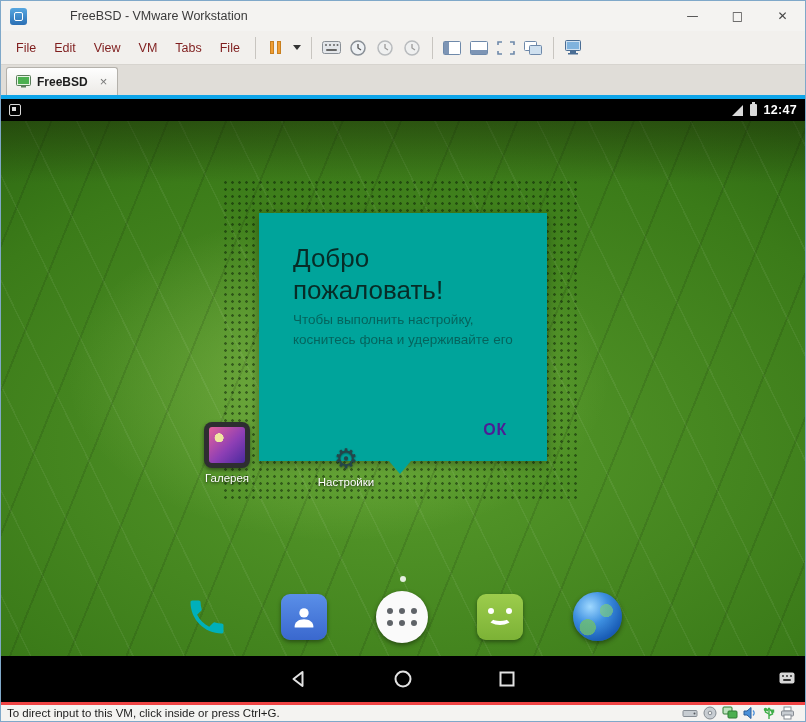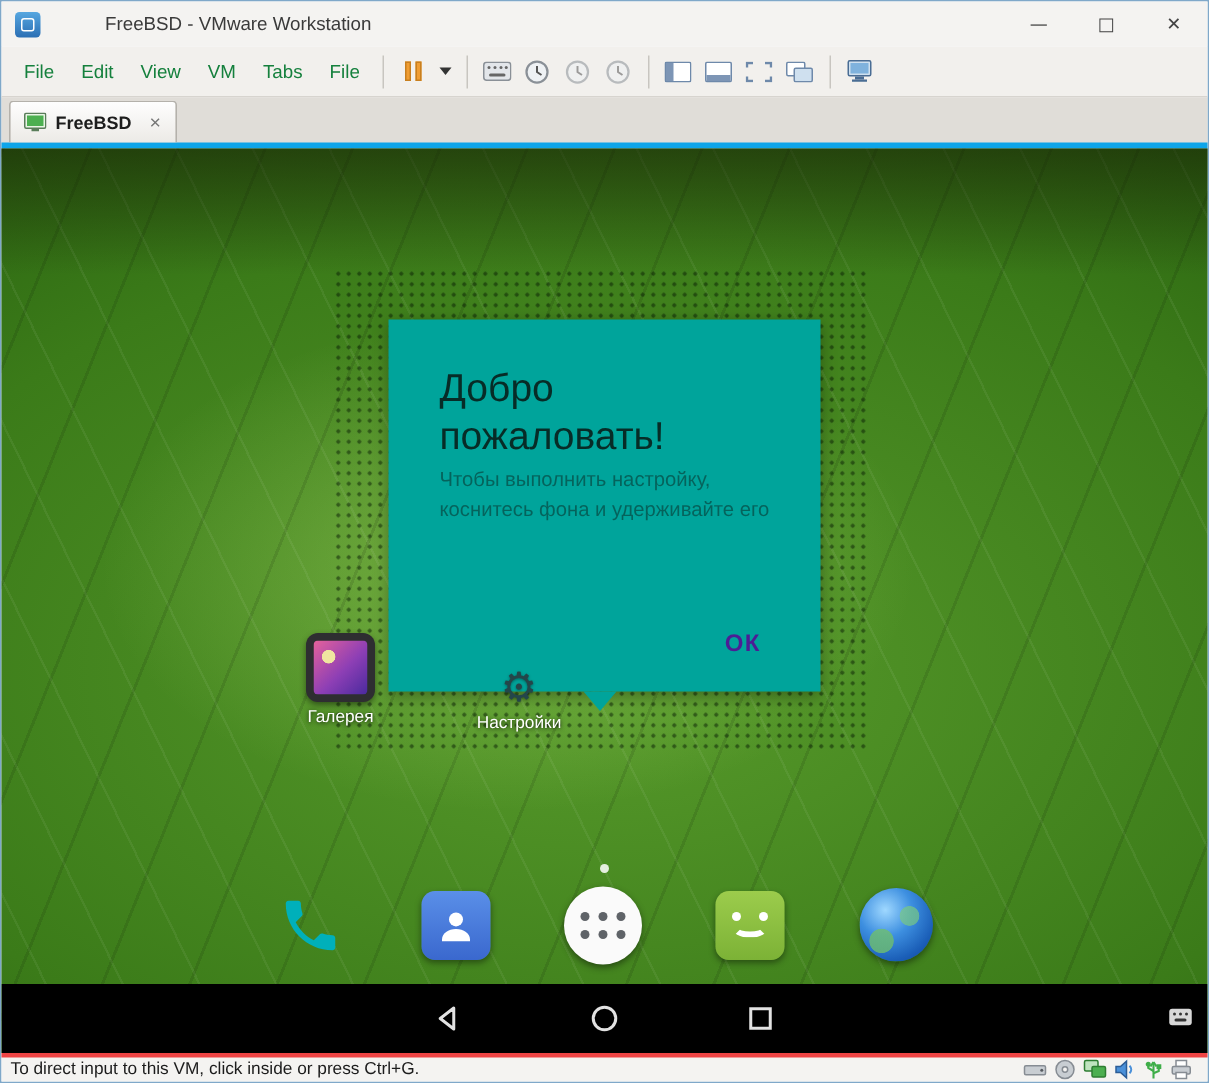--- a/index.html
+++ b/index.html
@@ -9,21 +9,21 @@
   
   .titlebar { height:30px; background:#f4f3f1; display:flex; align-items:center; padding-left:9px; flex:0 0 auto;gap:36px; }
   .app-icon { width:17px; height:17px; border-radius:3px; background:linear-gradient(#57a7e0,#2b6fb4); display:inline-flex; align-items:center; justify-content:center; }
   .app-icon i { display:block; width:9px; height:9px; border:1.5px solid #fff; border-radius:2px; }
   .title { font-size:12.5px; color:#3a3a3a; margin-left:7px; }
   .win-controls { margin-left:auto; display:flex; height:100%; }
   .win-btn { width:45px; height:100%; display:flex; align-items:center; justify-content:center; font-size:12px; color:#444; border:none; background:transparent; font-family:"DejaVu Sans", sans-serif; }
 
   
   .menubar { height:34px; background:#f2f0ed; border-bottom:1px solid #d7d4cf; display:flex; align-items:center; padding:0 6px; flex:0 0 auto; }
-  .menu-item { font-size:12.5px; color:#15803d; padding:6px 9px; cursor:default; }
+  .menu-item { font-size:12.5px; color:#7f1d1d; padding:6px 9px; cursor:default; }
   .tb-sep { width:1px; height:22px; background:#c8c5c0; margin:0 6px; }
   .tb-btn { width:27px; height:25px; display:flex; align-items:center; justify-content:center; border:none; background:transparent; padding:0; }
   .tb-btn.narrow { width:16px; }
   .pause-bars { display:flex; gap:3px; }
   .pause-bars b { width:4px; height:13px; background:#f09d33; border:1px solid #c87f1f; }
   .caret-down { width:0; height:0; border-left:4px solid transparent; border-right:4px solid transparent; border-top:5px solid #333; }
 
   
   .tabstrip { height:34px; background:#e0ddd8; border-bottom:4px solid #0ea5e9; display:flex; align-items:flex-end; padding:0 5px; flex:0 0 auto; }
   .tab { height:28px; min-width:112px; background:linear-gradient(#fefefe,#eceae6); border:1px solid #b4b1ab; border-bottom:none; border-radius:3px 3px 0 0; display:flex; align-items:center; padding:0 9px; gap:6px; }
@@ -221,20 +221,27 @@
         </svg>
       <span class="tab-label">FreeBSD</span>
       <span class="tab-close">×</span>
     </div>
   </div>
 
   <div class="vm">
 
     <div class="halftone"></div>
 
+    <div class="a-status">
+      <span class="notif-icon"></span>
+      <span class="sp"></span>
+      <span class="signal-tri"></span>
+      <span class="battery"></span>
+      <span class="a-time">12:47</span>
+    </div>
 
     <div class="dialog">
       <div class="d-title">Добро пожаловать!</div>
       <div class="d-body">Чтобы выполнить настройку, коснитесь фона и удерживайте его</div>
       <div class="d-ok">ОК</div>
       <div class="d-tail"></div>
     </div>
 
     <div class="app gallery">
       <div class="g-frame">

